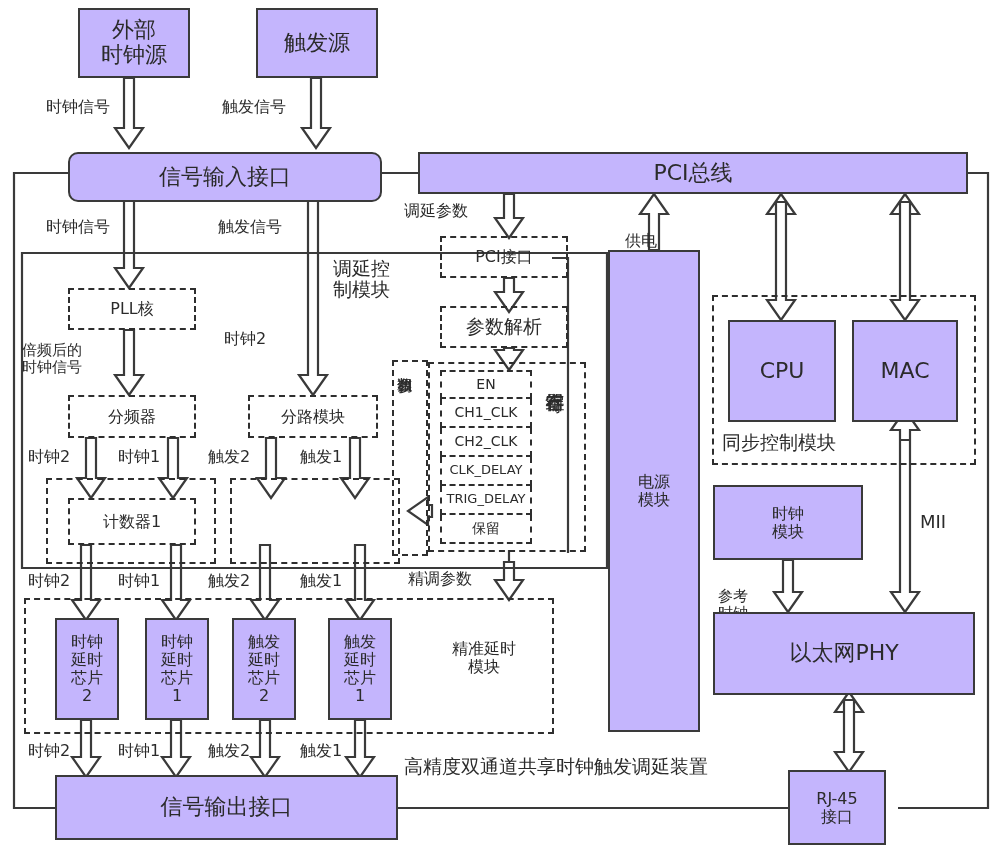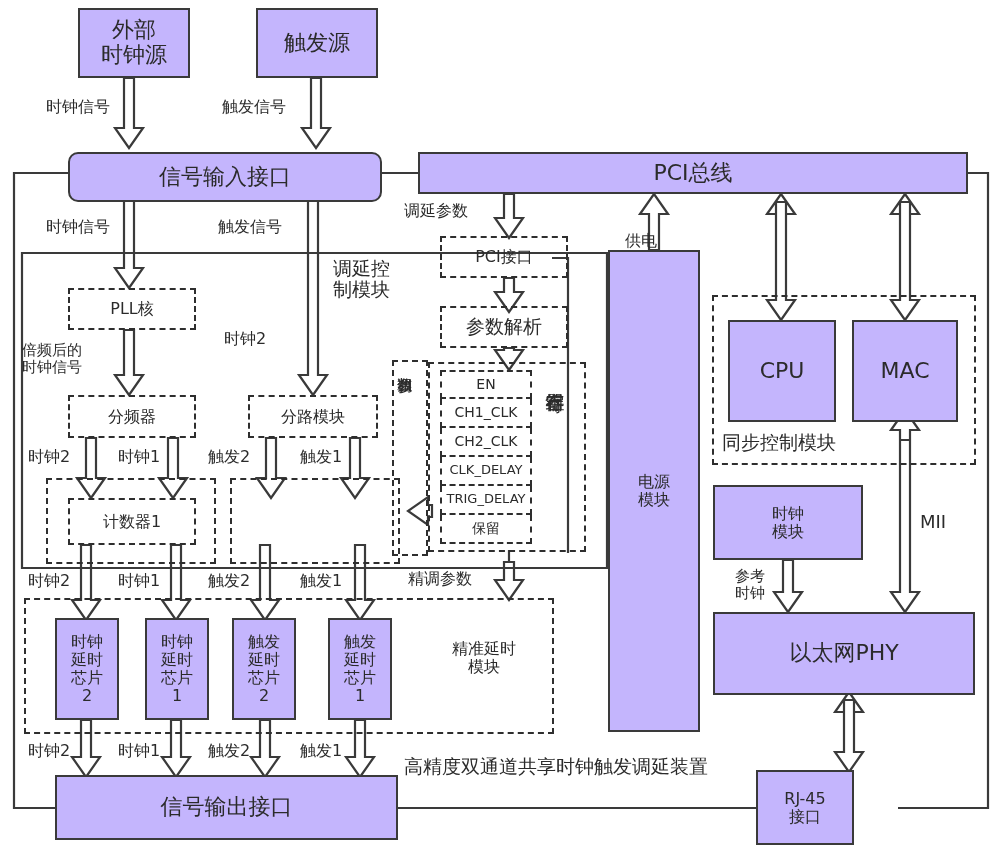--- a/index.html
+++ b/index.html
@@ -256,27 +256,27 @@
 </div>
 <div class="lbl f19" style="left:722px;top:432px;">同步控制模块</div>
 
 <div class="lbl f18" style="left:920px;top:512px;">MII</div>
 
 <div class="box solid f20 vstack" style="left:713px;top:485px;width:150px;height:75px;">
   <span>时钟</span>
   <span>模块</span>
 </div>
 
-<div class="lbl f15 vstack" style="left:718px;top:568px;align-items:center;margin-left:17px;">
+<div class="lbl f15 vstack" style="left:718px;top:588px;align-items:center;">
   <span>参考</span>
   <span>时钟</span>
 </div>
 
 <div class="box solid f22" style="left:713px;top:612px;width:262px;height:83px;">
   <span>以太网PHY</span>
 </div>
 
-<div class="box solid f20 vstack" style="left:756px;top:770px;width:98px;height:75px;">
+<div class="box solid f20 vstack" style="left:788px;top:770px;width:98px;height:75px;">
   <span>RJ-45</span>
   <span>接口</span>
 </div>
 
 </div>
 
 </body></html>

